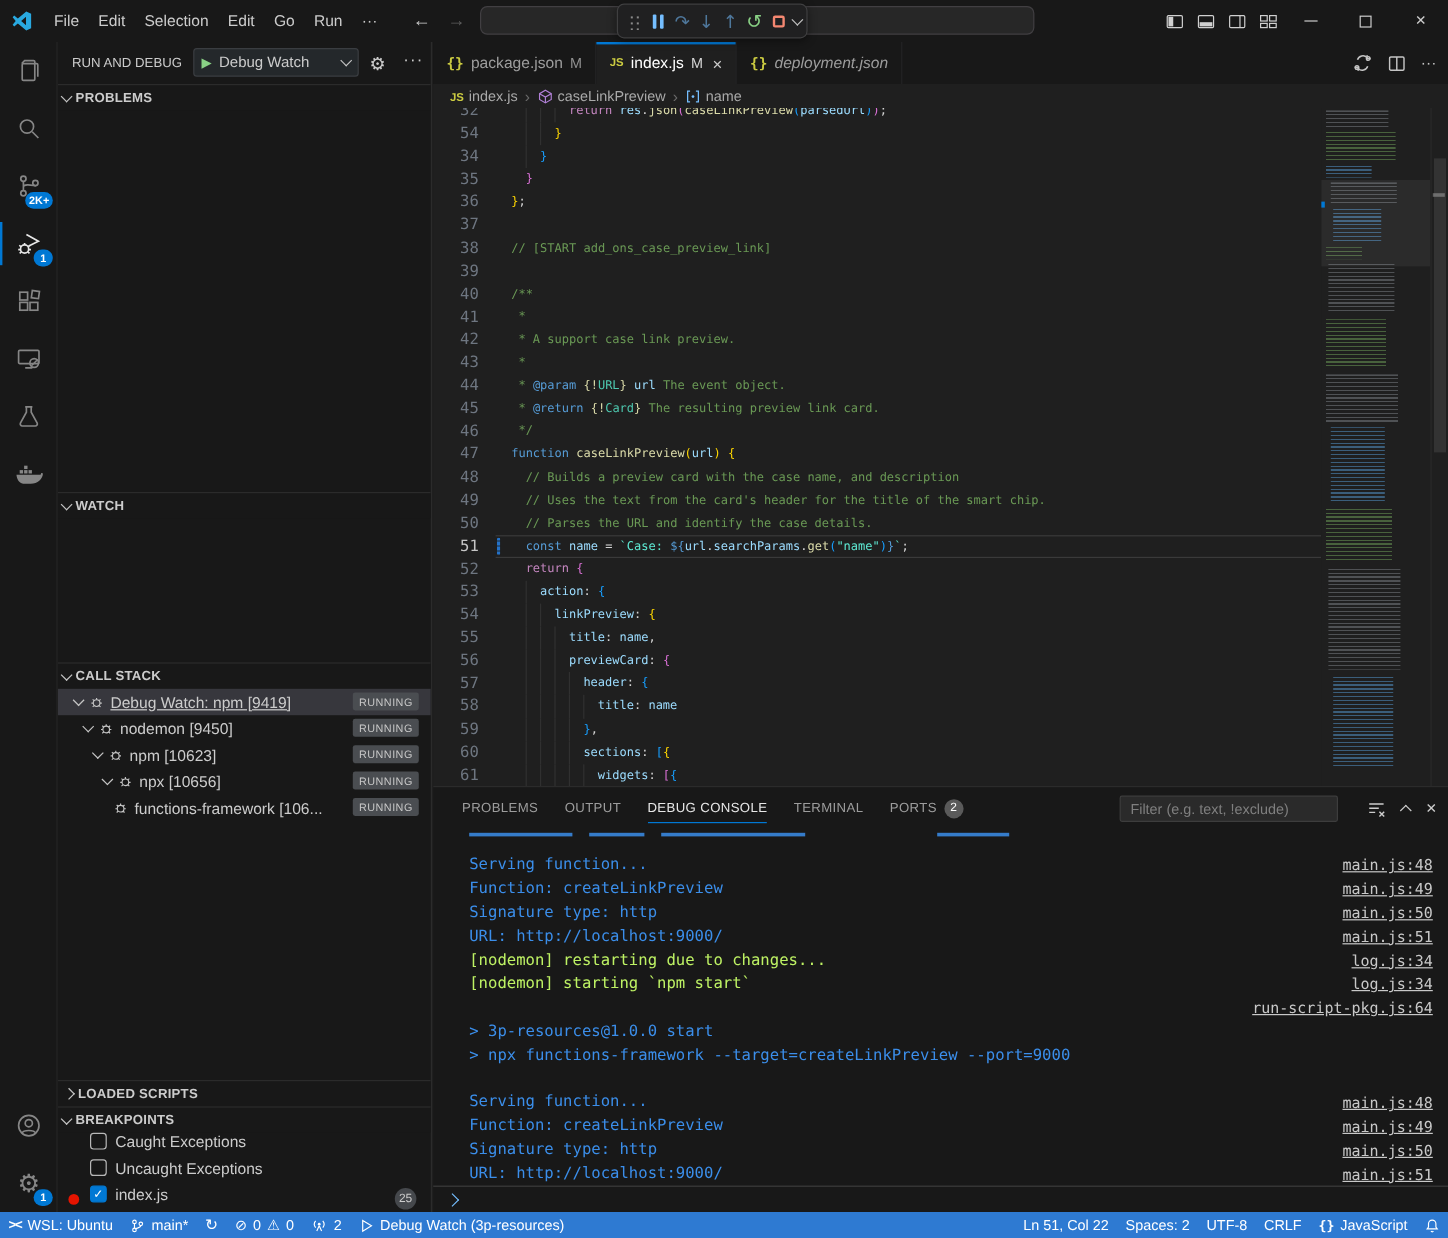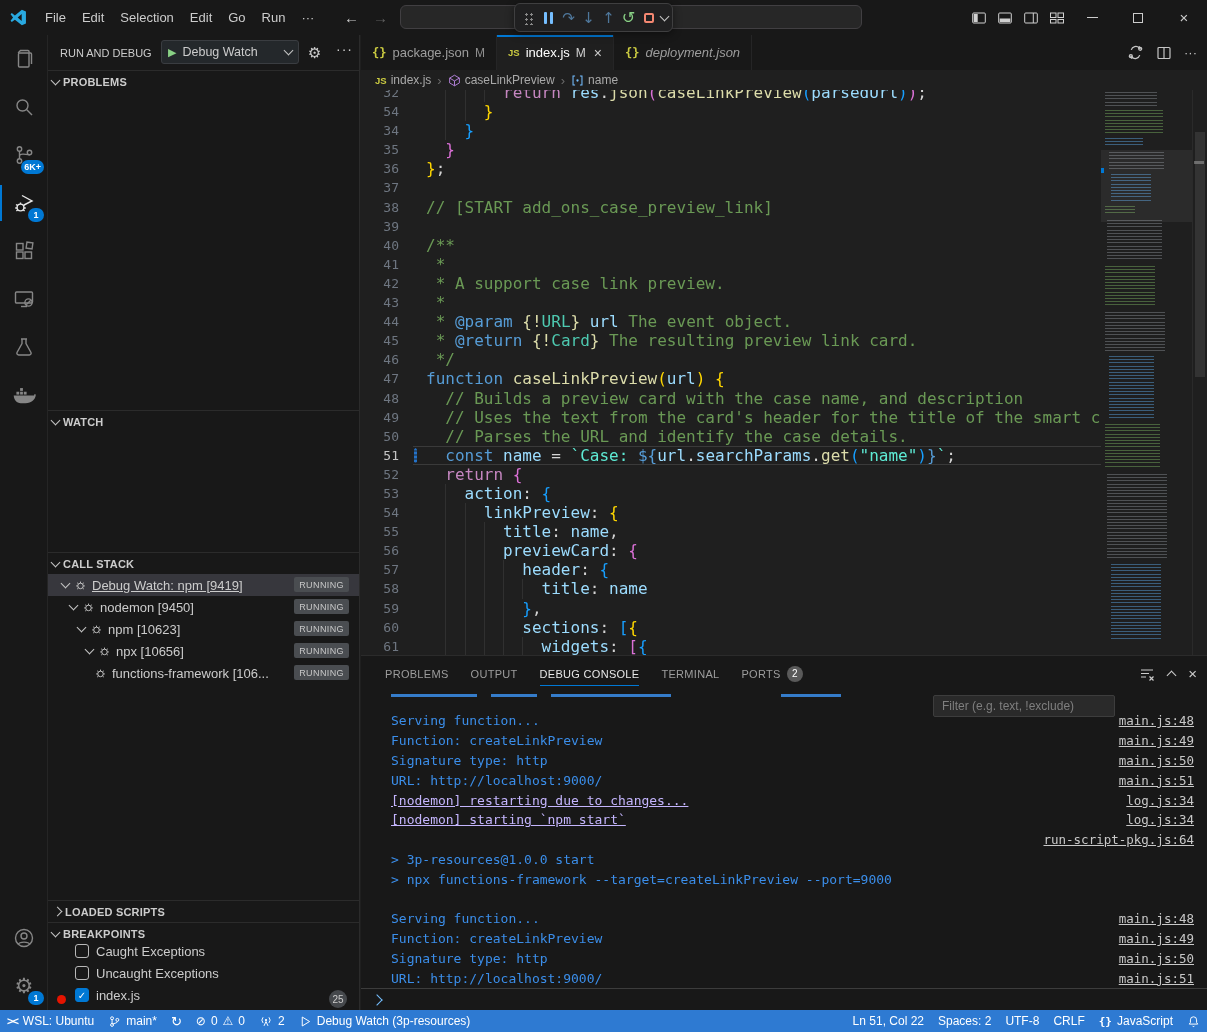--- a/index.html
+++ b/index.html
@@ -85,21 +85,21 @@
 
   
   .code-area{position:absolute;left:361px;top:90px;width:846px;height:565px;background:#1f1f1f;overflow:hidden;}
   .code-lines{position:absolute;left:0;top:-7px;right:0;}
   .code-row{display:flex;height:19.1px;position:relative;}
   .ln{width:52px;flex:none;text-align:right;padding-right:14px;font-family:"DejaVu Sans Mono",monospace;font-size:13px;line-height:19.1px;color:#6e7681;}
   .code-row.cur .ln{color:#c6c6c6;}
   .modcol{width:13px;flex:none;position:relative;}
   .mod-mark{position:absolute;left:1px;top:2px;width:3px;height:15px;background:#2472c8;border-radius:2px;
     -webkit-mask-image:repeating-linear-gradient(to bottom,#000 0 2px,rgba(0,0,0,.55) 2px 4px);}
-  .codetxt{font-family:"DejaVu Sans Mono",monospace;font-size:16px;line-height:19.1px;white-space:pre;color:#d4d4d4;text-align:right;}
+  .codetxt{font-family:"DejaVu Sans Mono",monospace;font-size:10px;line-height:19.1px;white-space:pre;color:#d4d4d4;text-align:right;}
   .code-row.cur .cur-border{position:absolute;left:52px;width:688px;top:0;bottom:0;border-top:1px solid #3a3a3a;border-bottom:1px solid #3a3a3a;pointer-events:none;}
   .guide{display:inline-block;width:2ch;height:19.1px;vertical-align:top;}
   .guide.gl{border-left:1px solid #303030;}
   .tk-kw{color:#569cd6}.tk-ctrl{color:#c586c0}.tk-var{color:#9cdcfe}.tk-fn{color:#dcdcaa}
   .tk-str{color:#5eead4}.tk-cmt{color:#6a9955}.tk-type{color:#4ec9b0}.tk-pun{color:#d4d4d4}
   .tk-b1{color:#ffd700}.tk-b2{color:#da70d6}.tk-b3{color:#179fff}
 
   
   .minimap{position:absolute;left:740px;top:0;width:91px;height:565px;background:#1f1f1f;overflow:hidden;}
   .mm{position:absolute;background-image:repeating-linear-gradient(to bottom,rgba(190,198,208,.30) 0 1px,transparent 1px 3.2px);}
@@ -111,27 +111,27 @@
   .sb-slider{position:absolute;left:2px;right:2px;top:42px;height:245px;background:rgba(121,121,121,.22);}
   .ruler-mark{position:absolute;left:1px;right:3px;top:71px;height:3px;background:rgba(200,200,200,.4);}
 
   
   .panel{position:absolute;left:361px;top:655px;right:0;height:355px;background:#181818;border-top:1px solid #2b2b2b;}
   .panel-tabs{position:absolute;left:0;top:0;right:16px;height:35px;display:flex;align-items:center;padding-left:16px;gap:6px;}
   .ptab{height:35px;display:flex;align-items:center;padding:0 8px;gap:6px;font-size:11px;color:#9d9d9d;letter-spacing:.3px;position:relative;}
   .ptab.active{color:#e7e7e7;}
   .ptab.active::after{content:"";position:absolute;left:8px;right:8px;bottom:5px;height:1.5px;background:#0078d4;}
   .ptab-badge{width:16px;height:16px;border-radius:50%;background:#5a5a5a;color:#fff;font-size:10px;display:flex;align-items:center;justify-content:center;letter-spacing:0;}
-  .panel-filter{position:absolute;right:92px;top:7px;width:182px;height:22px;background:#2a2a2a;border:1px solid #3d3d3d;border-radius:2px;color:#cccccc;font-size:12px;padding:0 8px;font-family:"Liberation Sans",sans-serif;margin-top:32px;}
+  .panel-filter{position:absolute;right:92px;top:7px;width:182px;height:22px;background:#2a2a2a;border:1px solid #3d3d3d;border-radius:2px;color:#cccccc;font-size:12px;padding:0 8px;font-family:"Liberation Sans",sans-serif;}
   .panel-filter::placeholder{color:#7f7f7f;}
   .panel-icons{position:absolute;right:10px;top:0;height:35px;display:flex;align-items:center;gap:13px;color:#cccccc;}
   .console{position:absolute;left:0;top:35px;right:0;height:298px;overflow:hidden;}
   .con-row{position:relative;height:19.8px;display:flex;align-items:center;padding-left:30px;font-family:"DejaVu Sans Mono",monospace;font-size:13px;color:#cccccc;white-space:pre;}
   .c-info{color:#3b8eea;}
-  .c-success{color:#c4b5fd;text-decoration:underline;}
+  .c-success{color:#bef264;}
   .con-link{position:absolute;right:13px;color:#c8c8c8;text-decoration:underline;font-size:12.5px;}
   .clip-frag{position:absolute;top:3px;height:3px;background:#3b8eea;opacity:.85;}
   .repl{position:absolute;left:0;bottom:0;right:0;height:22px;border-top:1px solid #3c3c3c;display:flex;align-items:center;}
   .repl-chev{width:8px;height:8px;border-right:1.7px solid #75beff;border-top:1.7px solid #75beff;transform:rotate(45deg);margin-left:12px;}
 
   
   .statusbar{position:absolute;left:0;top:1010px;width:1207px;height:22px;background:#2e7ad2;color:#ffffff;display:flex;align-items:center;justify-content:space-between;font-size:12px;z-index:45;}
   .sb-group{display:flex;align-items:center;height:22px;}
   .sb-item{display:flex;align-items:center;gap:5px;padding:0 7px;height:22px;white-space:nowrap;}
   .sb-ic{display:flex;align-items:center;font-size:12px;}
@@ -244,21 +244,21 @@
     </div>
     <div class="act-item">
       <span>
           <svg width="24" height="24" viewBox="0 0 24 24" fill="none" stroke="currentColor" stroke-width="1.4">
             <circle cx="7.5" cy="6" r="2.2"></circle>
             <circle cx="7.5" cy="18" r="2.2"></circle>
             <circle cx="17.5" cy="9.5" r="2.2"></circle>
             <path d="M7.5 8.2v7.6M7.5 13c0-3.5 10-1 10-1.3"></path>
           </svg>
         </span>
-      <span class="act-badge">6K+</span>
+      <span class="act-badge">2K+</span>
     </div>
     <div class="act-item active">
       <span>
           <svg width="24" height="24" viewBox="0 0 24 24" fill="none" stroke="currentColor" stroke-width="1.4">
             <path d="M10 4.5 20 10l-8 4"></path>
             <circle cx="8.5" cy="16.5" r="3.4"></circle>
             <path d="M8.5 13v-1.5M5.6 14.5 4 13.5M5.1 17H3.2M5.8 18.8l-1.4 1.3M11.4 14.5l1.6-1M11.9 17h1.9M11.2 18.8l1.4 1.3"></path>
           </svg>
         </span>
       <span class="act-badge">1</span>

